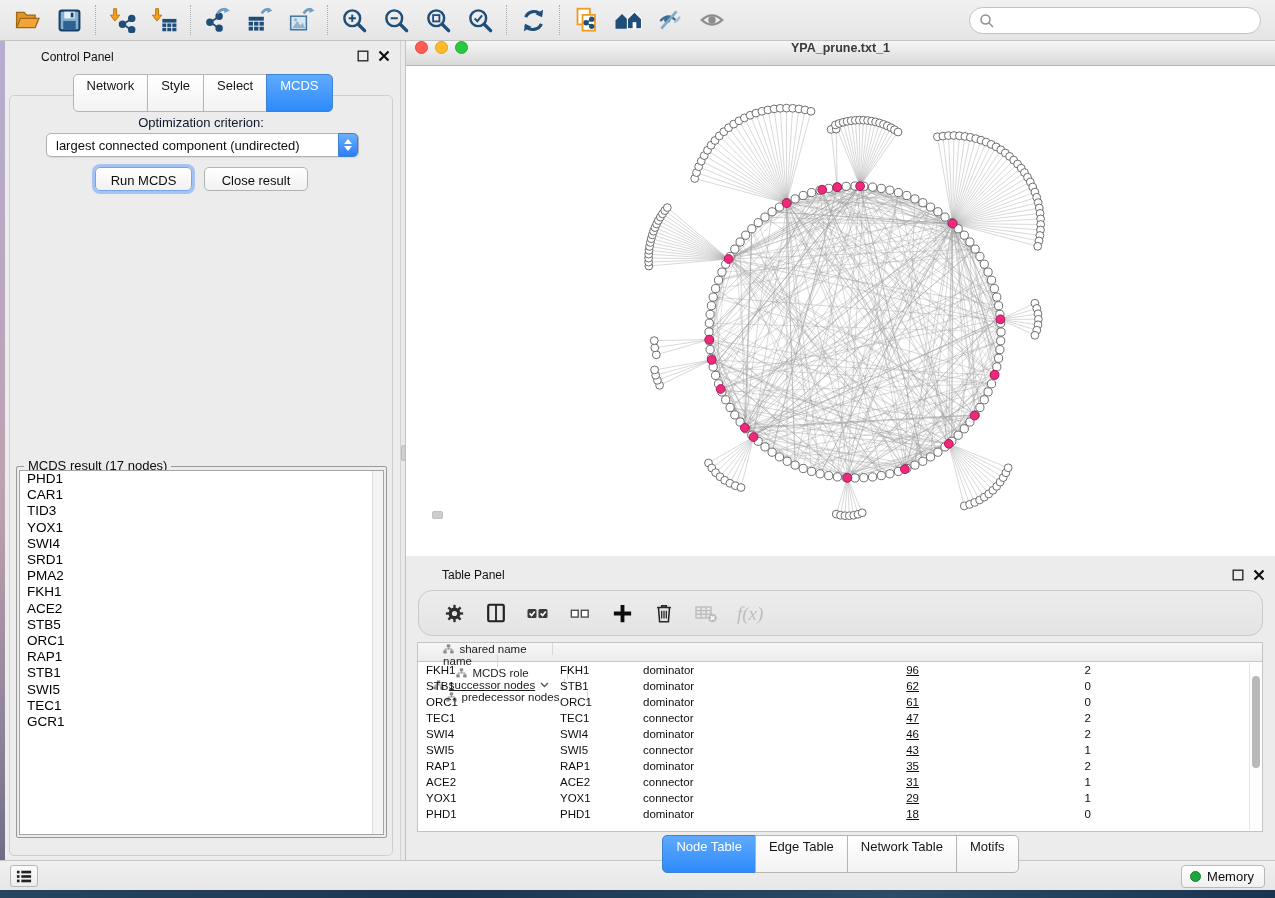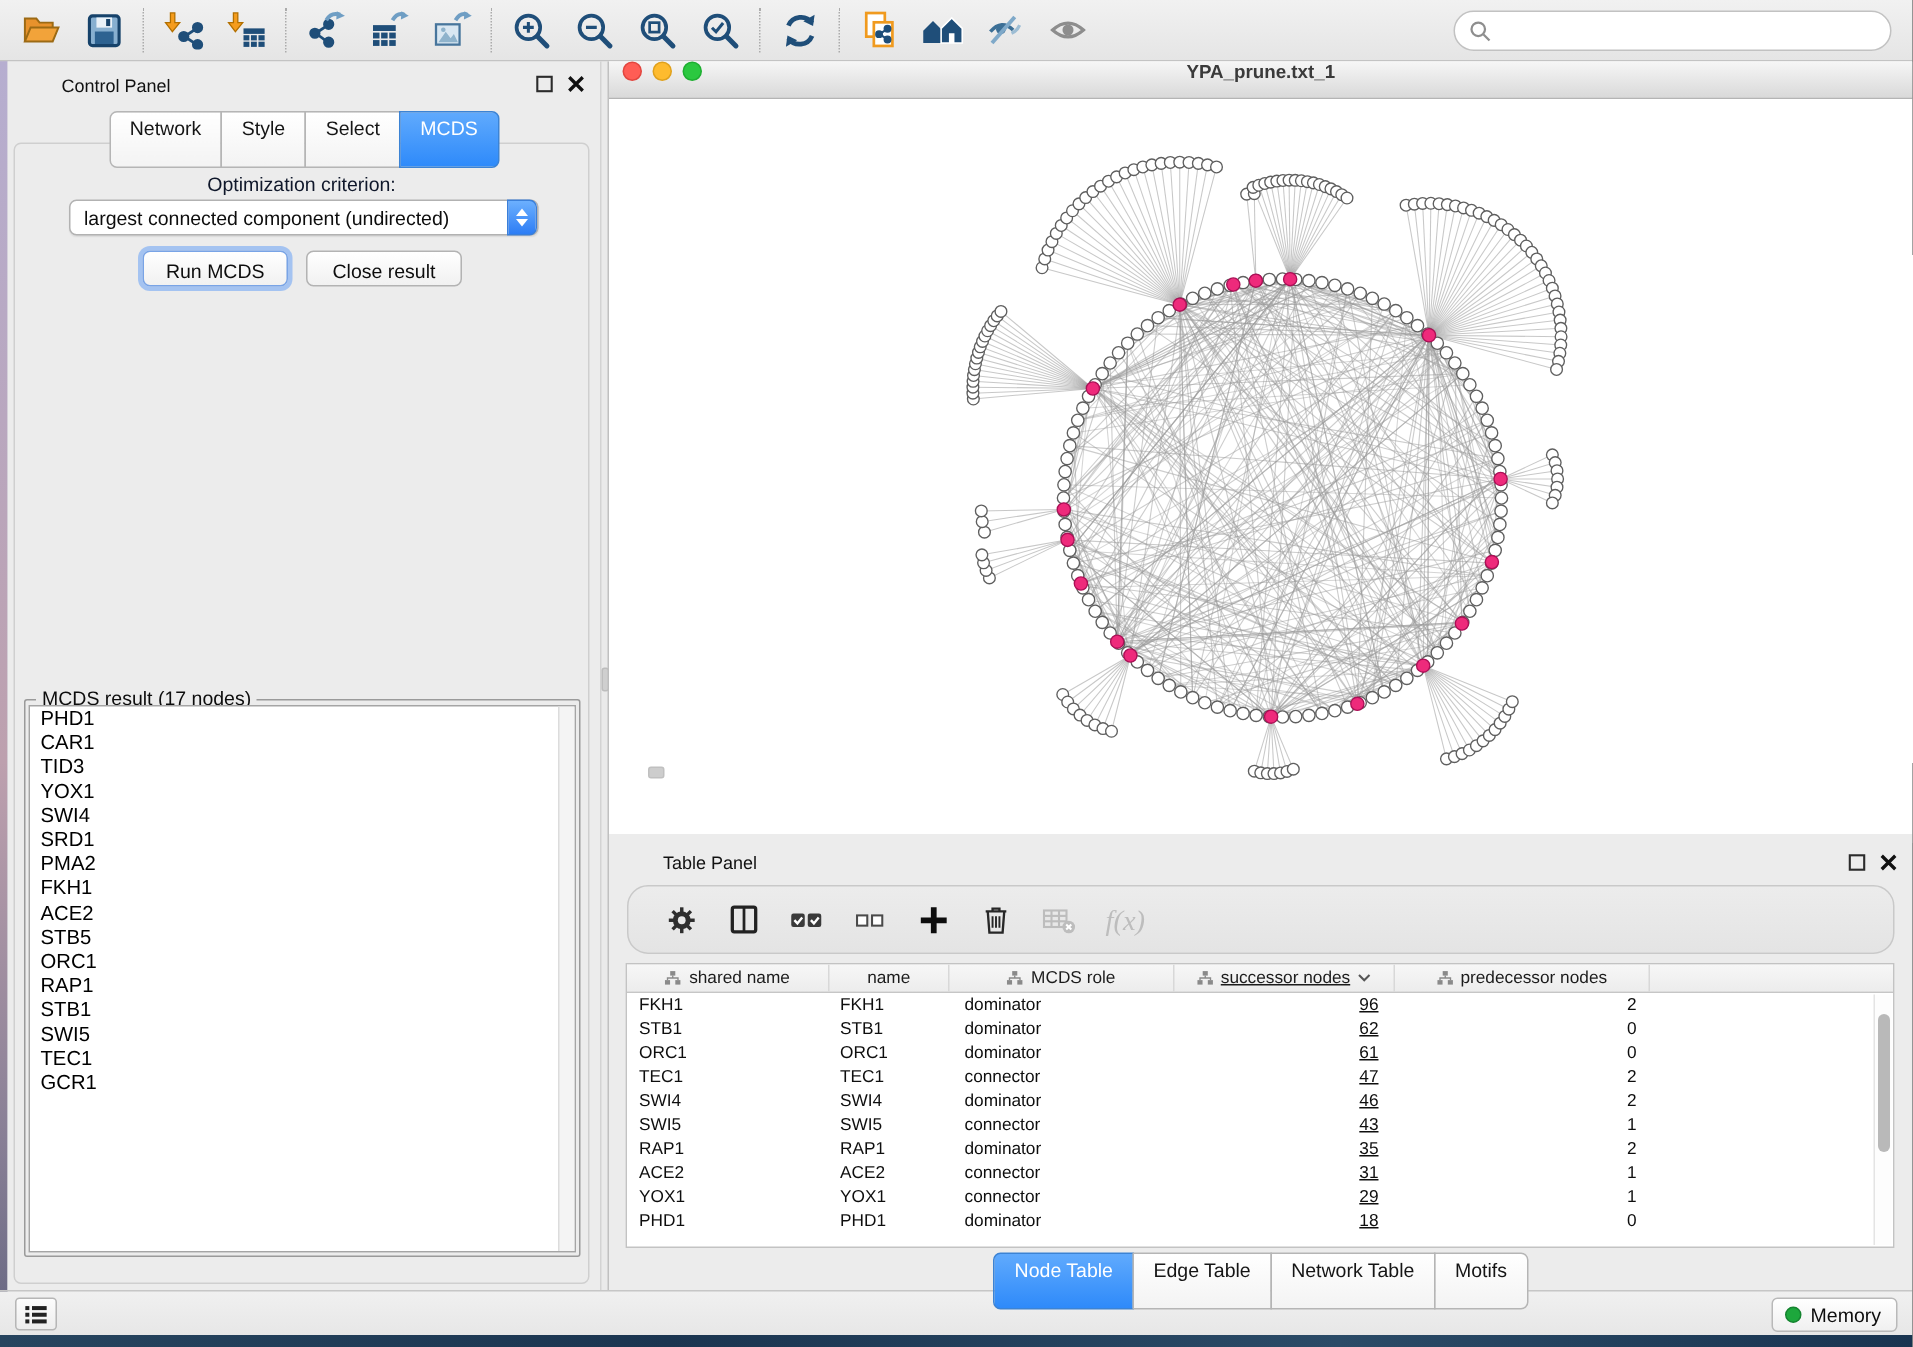--- a/index.html
+++ b/index.html
@@ -87,21 +87,21 @@
 
   
   #table-panel { position:absolute; left:406px; top:562px; width:869px; height:298px; background:#ececec; }
   .tp-toolbar { position:absolute; left:12px; top:28px; width:845px; height:46px;
     background:linear-gradient(#ececec,#e4e4e4); border:1px solid #c9c9c9; border-radius:14px;
     display:flex; align-items:center; gap:16px; padding-left:22px; }
   .tp-toolbar .icon { width:26px; height:26px; display:flex; align-items:center; justify-content:center; }
   .tablewrap { position:absolute; left:11px; top:80px; width:846px; height:190px;
     background:#fff; border:1px solid #c3c3c3; overflow:hidden; }
   .thead { display:flex; height:19px; background:linear-gradient(#f7f7f7,#ececec);
-    border-bottom:1px solid #c6c6c6; }
+    border-bottom:1px solid #c6c6c6;flex-direction:column; }
   .th { display:flex; align-items:center; justify-content:center; gap:5px;
     border-right:1px solid #d8d8d8; font-size:11.5px; color:#1c1c1c; }
   .trow { display:flex; height:16px; }
   .td { font-size:11.5px; color:#0e0e0e; line-height:16px; white-space:nowrap; overflow:hidden; }
   .c0 { width:135px; } .c1 { width:80px; } .c2 { width:150px; } .c3 { width:147px;text-decoration:underline; } .c4 { width:170px; } .c5 { flex:1; }
   .td.c0 { padding-left:8px; } .td.c1 { padding-left:7px; } .td.c2 { padding-left:10px; }
   .td.c3 { text-align:right; padding-right:11px; } .td.c4 { text-align:right; padding-right:9px; }
   .tscroll { position:absolute; right:1px; top:20px; bottom:1px; width:12px; background:#fdfdfd; border-left:1px solid #e4e4e4; }
   .tscroll .thumb { position:absolute; left:2px; top:13px; width:8px; height:92px; background:#b9b9b9; border-radius:4px; }
   .tp-tabs { position:absolute; left:0; right:0; top:273px; display:flex; justify-content:center; }

